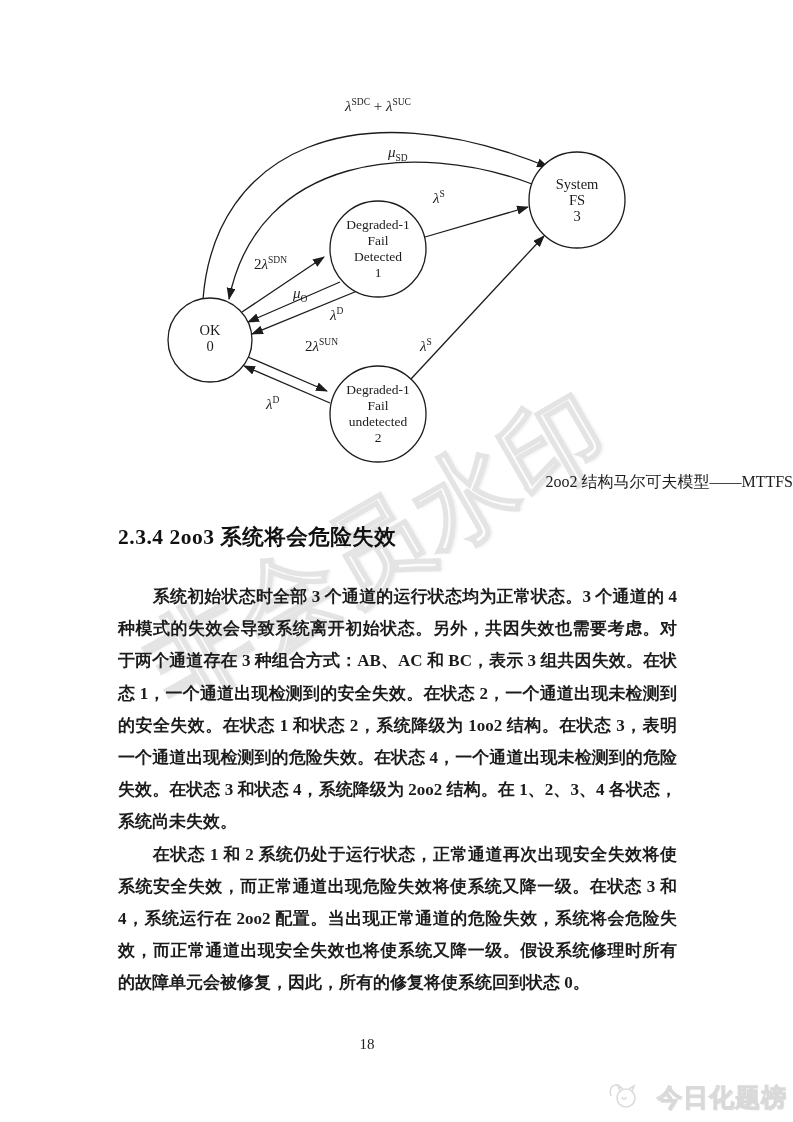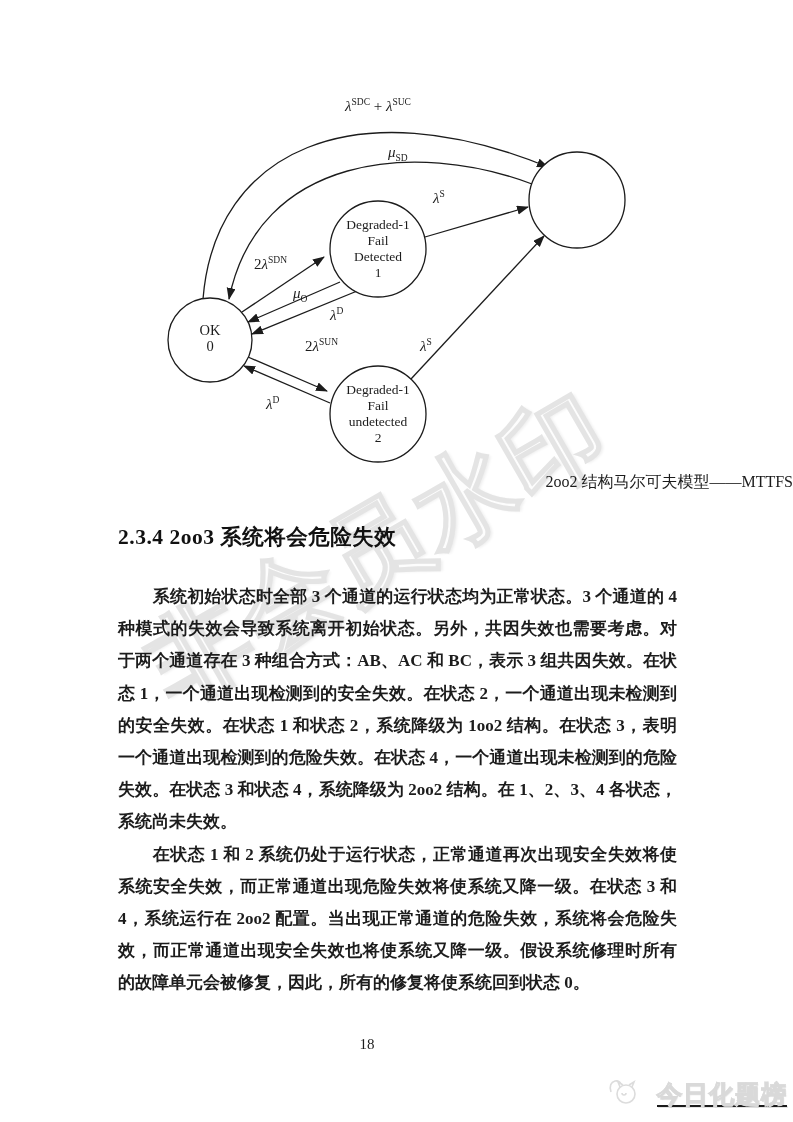--- a/index.html
+++ b/index.html
@@ -18,21 +18,21 @@
     line-height:110px;white-space:nowrap;
     transform:rotate(-30deg);transform-origin:center;
     font-size:100px;font-weight:bold;letter-spacing:2px;
     color:#fdfdfd;
     -webkit-text-stroke:2px #e4e4e4;
     text-shadow:2px 2px 3px rgba(0,0,0,0.07);
     z-index:0;user-select:none;
   }
   .brand{
     position:absolute;right:6px;top:1078px;height:36px;
-    display:flex;align-items:flex-start;gap:16px;z-index:0;text-decoration:underline;
+    display:flex;align-items:flex-end;gap:16px;z-index:0;
   }
   .brand-text{
     font-size:25px;font-weight:bold;letter-spacing:1px;
     color:#fcfcfc;
     -webkit-text-stroke:1px #d9d9d9;
     text-shadow:1px 1px 1px rgba(0,0,0,0.10);
     font-family:"Liberation Sans","DejaVu Sans",sans-serif;
   }
   
   .diagram-svg{position:absolute;left:0;top:0;z-index:1;}
@@ -111,20 +111,25 @@
       <div>Fail</div>
       <div>Detected</div>
       <div>1</div>
     </div>
   <div class="node-label" style="left:328px;top:382px;width:100px;">
       <div>Degraded-1</div>
       <div>Fail</div>
       <div>undetected</div>
       <div>2</div>
     </div>
+  <div class="node-label" style="left:527px;top:176px;width:100px;font-size:14.5px;">
+      <div>System</div>
+      <div>FS</div>
+      <div>3</div>
+    </div>
 
   <span class="edge-label" style="left:345px;top:98px;"><span class="it">λ</span><sup>SDC</sup><span> + </span><span class="it">λ</span><sup>SUC</sup></span>
   <span class="edge-label" style="left:388px;top:144px;"><span class="it">μ</span><sub>SD</sub></span>
   <span class="edge-label" style="left:433px;top:190px;"><span class="it">λ</span><sup>S</sup></span>
   <span class="edge-label" style="left:254px;top:256px;"><span>2</span><span class="it">λ</span><sup>SDN</sup></span>
   <span class="edge-label" style="left:293px;top:285px;"><span class="it">μ</span><sub>O</sub></span>
   <span class="edge-label" style="left:330px;top:307px;"><span class="it">λ</span><sup>D</sup></span>
   <span class="edge-label" style="left:272px;top:338px;margin-left:33px;"><span>2</span><span class="it">λ</span><sup>SUN</sup></span>
   <span class="edge-label" style="left:420px;top:338px;"><span class="it">λ</span><sup>S</sup></span>
   <span class="edge-label" style="left:266px;top:396px;"><span class="it">λ</span><sup>D</sup></span>

